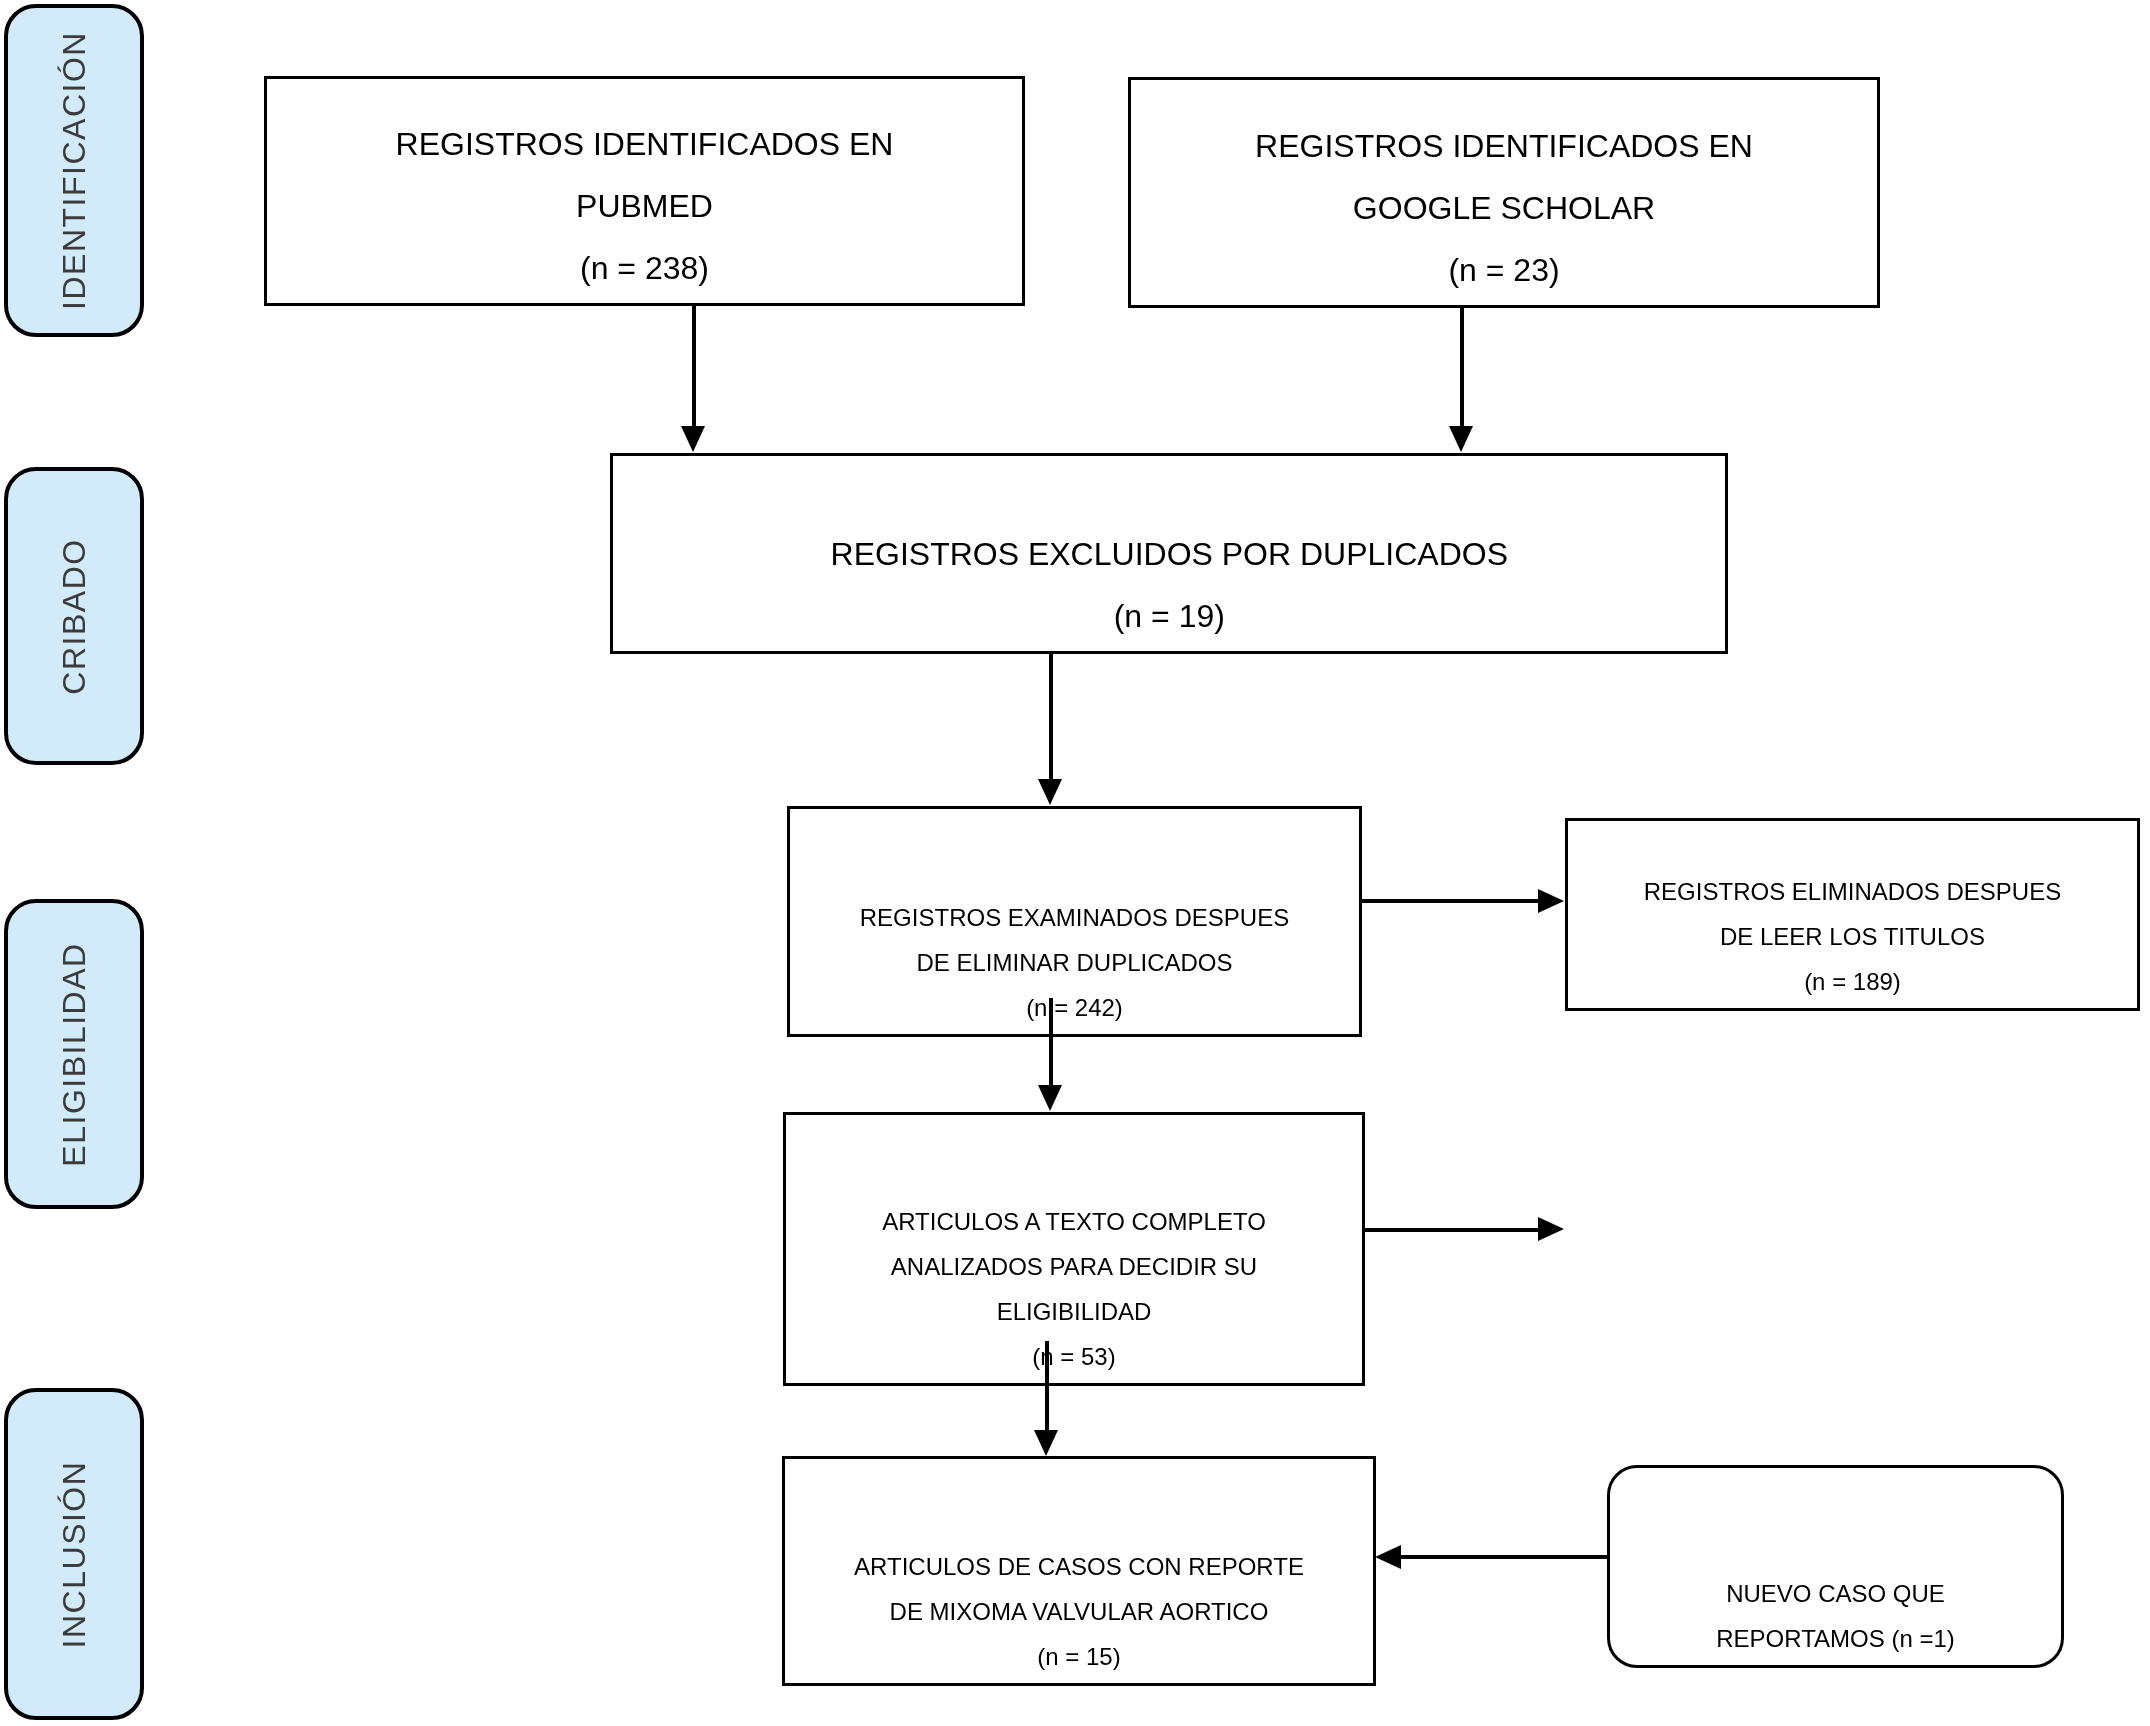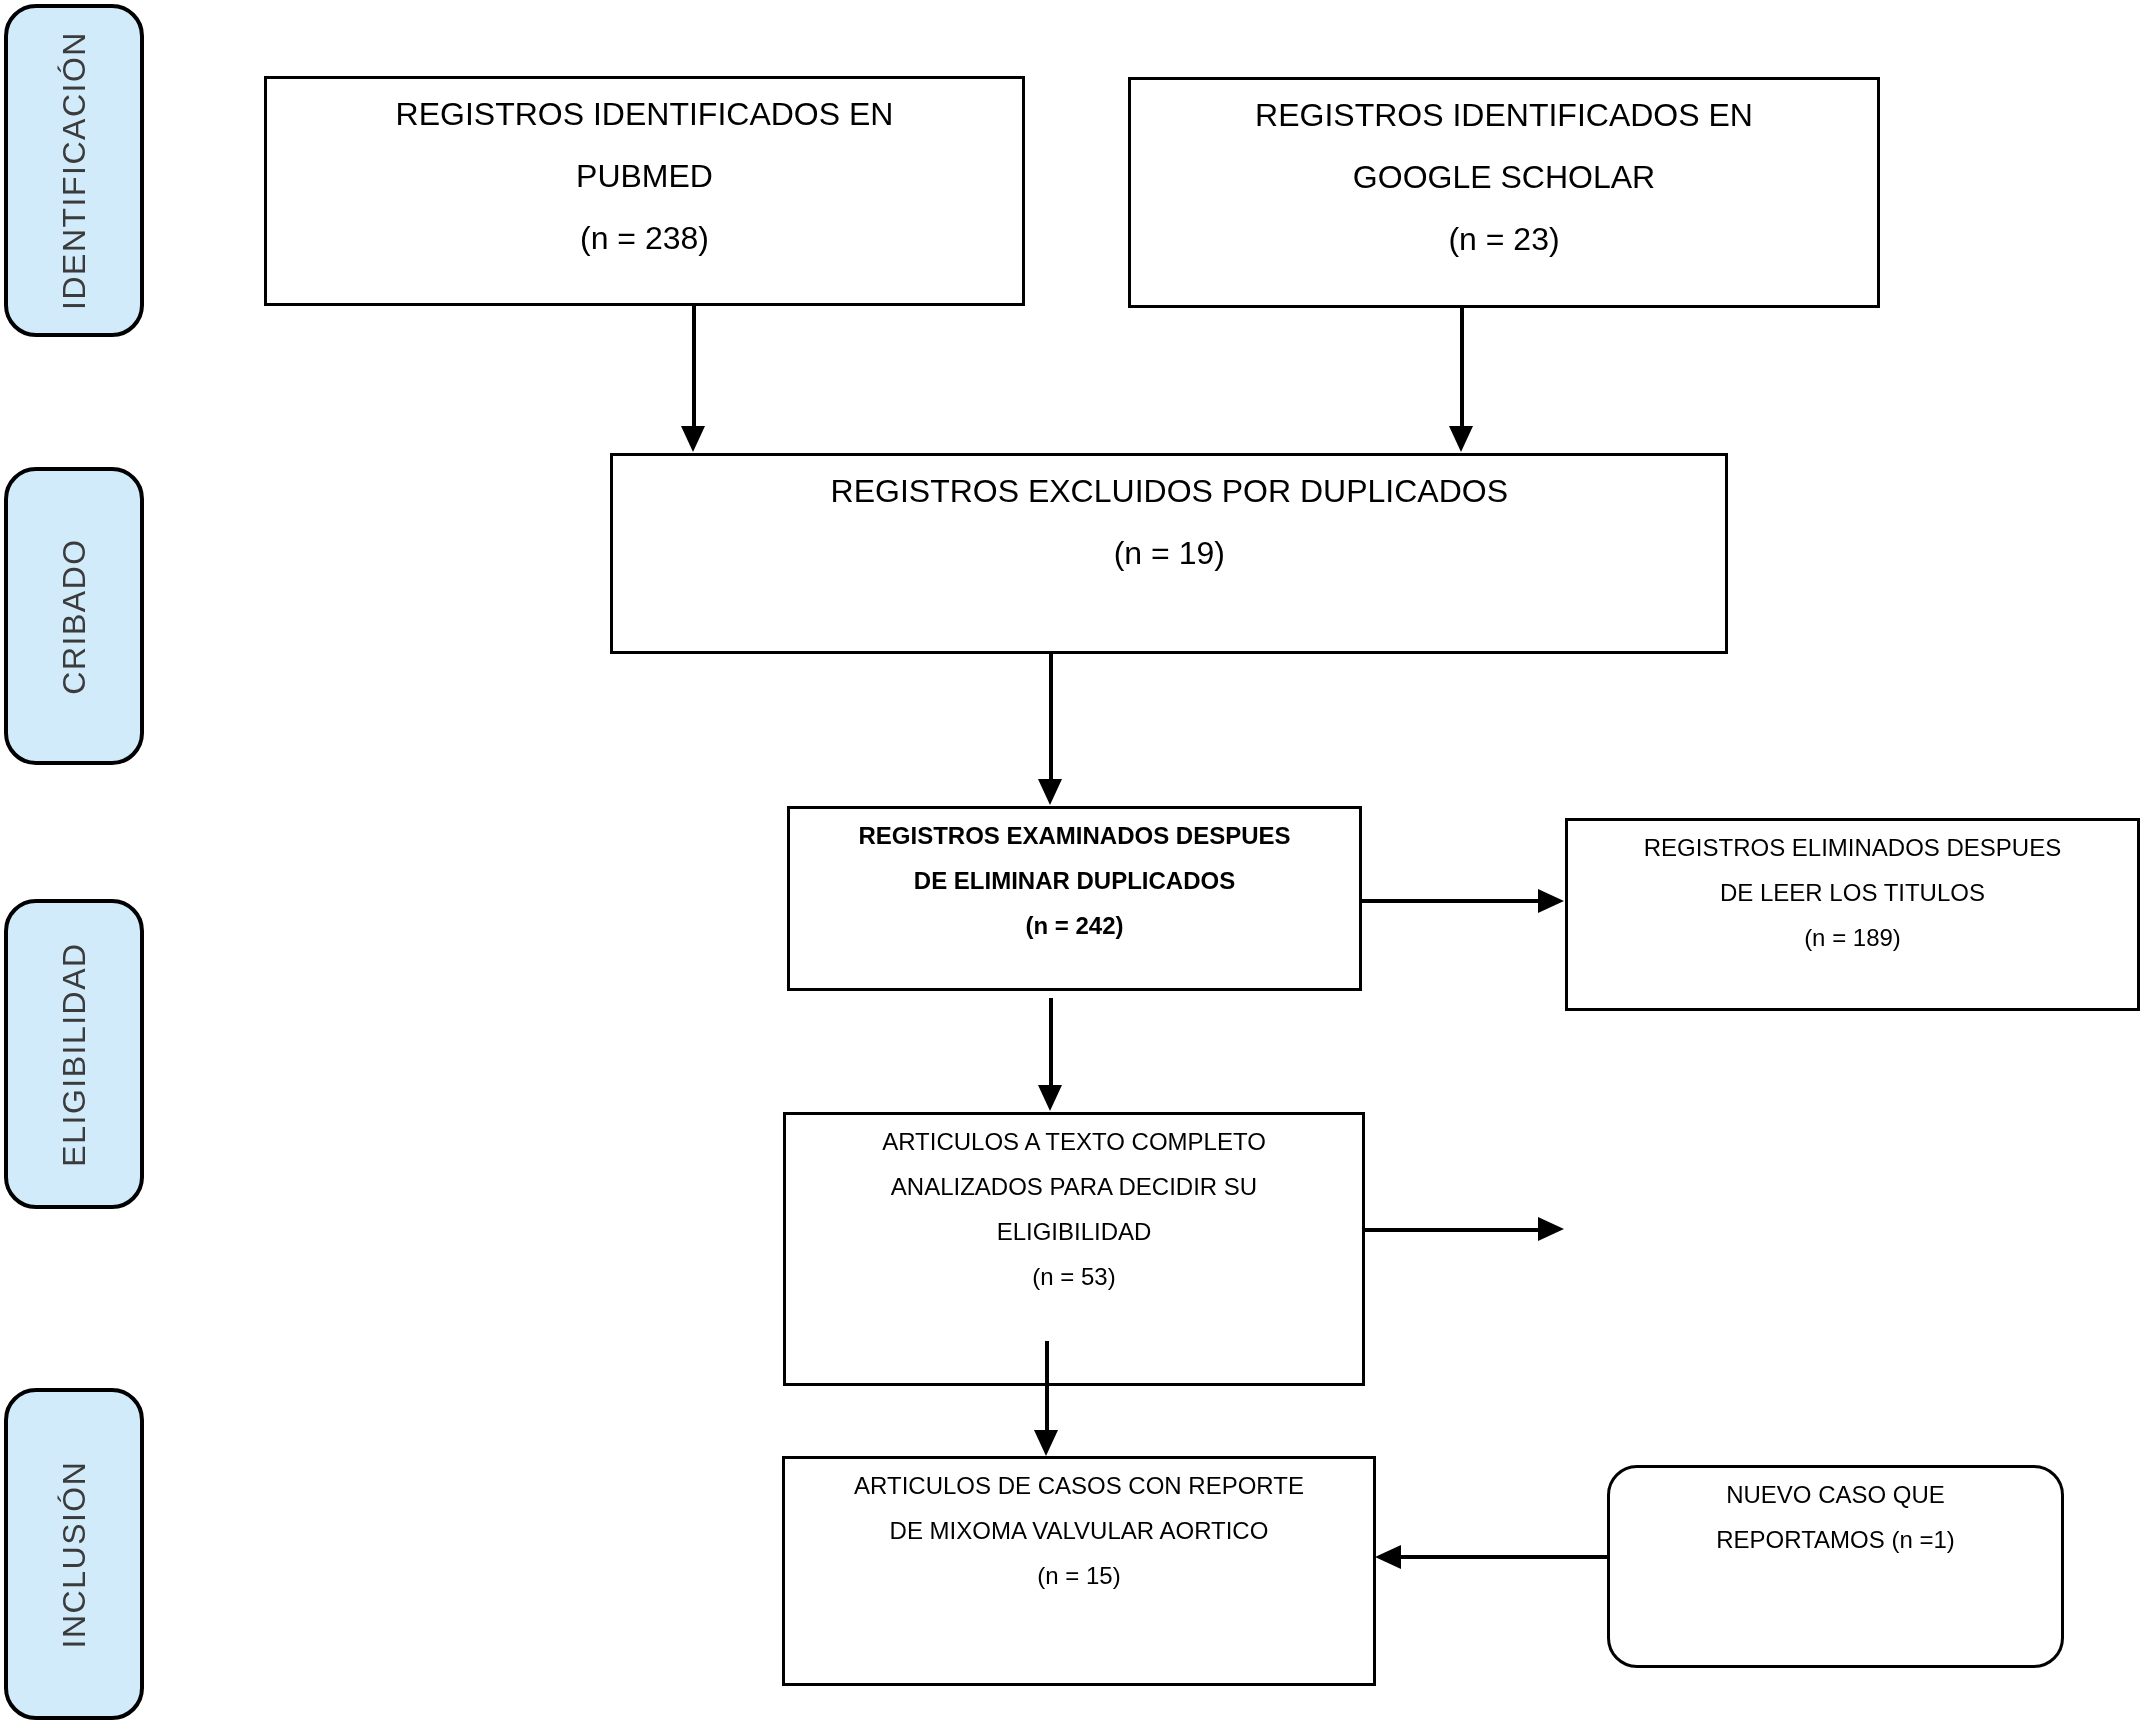--- a/index.html
+++ b/index.html
@@ -31,33 +31,33 @@
   .stage-cribado{top:467px;height:298px;}
   .stage-eligibilidad{top:899px;height:310px;}
   .stage-inclusion{top:1388px;height:332px;}
 
   
   .node{
     position:absolute;
     background:#ffffff;
     border:3.7px solid #000;
     box-sizing:border-box;
-    display:flex;align-items:flex-start;justify-content:center;
+    display:flex;align-items:flex-end;justify-content:center;
     text-align:center;
     color:#000;
     padding:4.4px 7.4px;
   }
   .node .txt{white-space:pre-line;}
   .big .txt{font-size:32px;line-height:62px;}
   .small .txt{font-size:24px;line-height:45px;}
 
   .node-pubmed{left:264px;top:76px;width:761px;height:230px;}
   .node-scholar{left:1128px;top:77px;width:752px;height:231px;}
   .node-duplicates{left:610px;top:453px;width:1118px;height:201px;padding-left:8px;}
-  .node-screened{left:787px;top:806px;width:575px;height:185px;font-weight:bold;}
+  .node-screened{left:787px;top:806px;width:575px;height:231px;}
   .node-removed-titles{left:1565px;top:806px;width:575px;height:193px;margin-top:12px;}
   .node-fulltext{left:783px;top:1112px;width:582px;height:274px;}
   .node-fulltext-excluded{left:1565px;top:1113px;width:575px;height:226px;}
   .node-included{left:782px;top:1456px;width:594px;height:230px;}
   .node-new-case{left:1607px;top:1465px;width:457px;height:203px;border-radius:30px;}
 
   
   .shaft-v{position:absolute;width:3.7px;background:#000;}
   .shaft-h{position:absolute;height:4.4px;background:#000;}
   .tri{position:absolute;width:0;height:0;}

